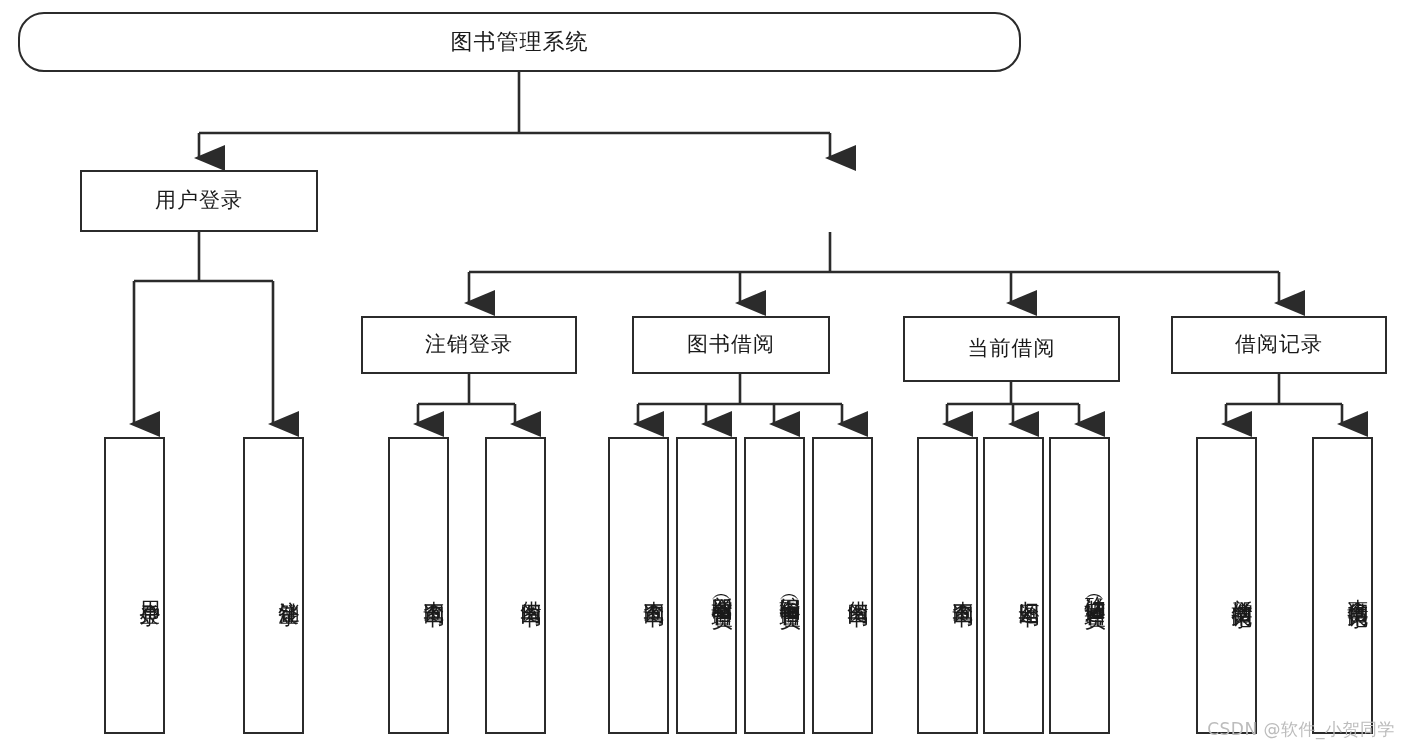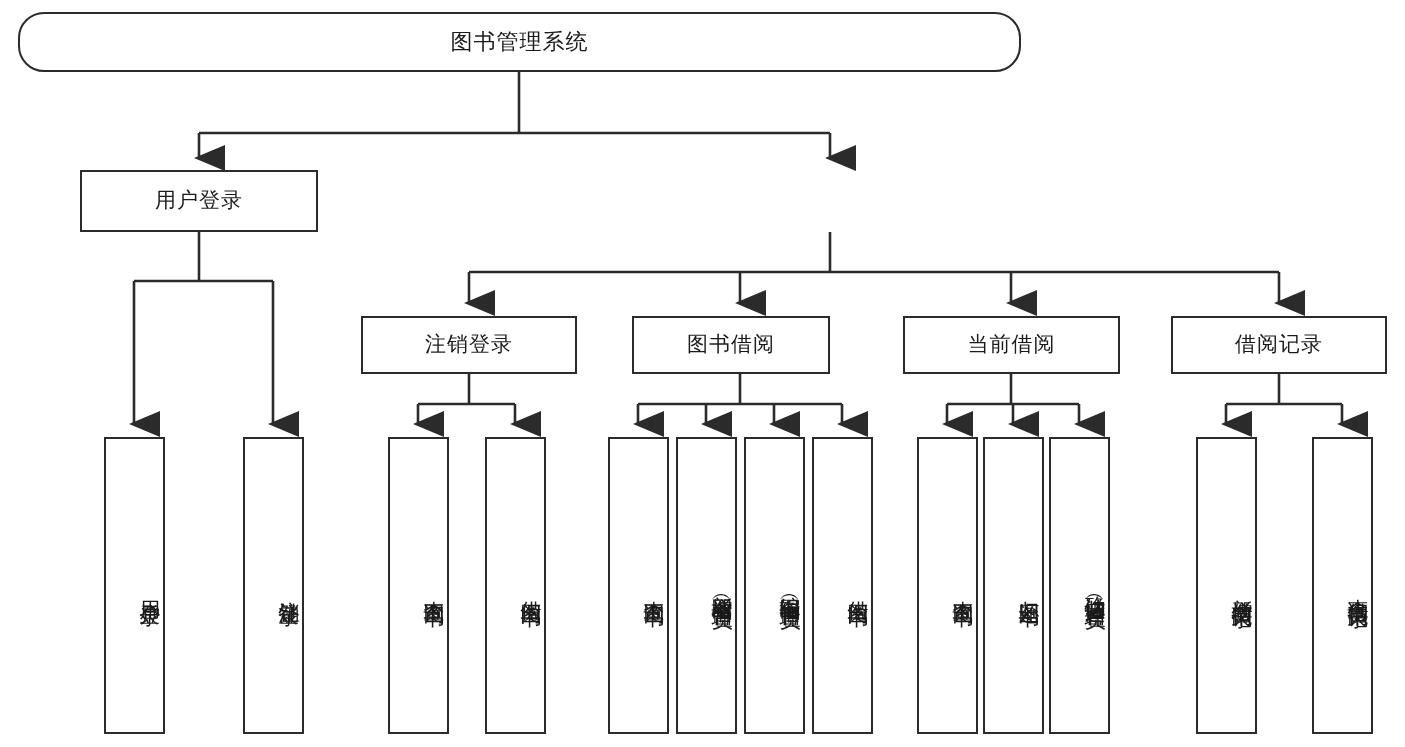--- a/index.html
+++ b/index.html
@@ -132,21 +132,21 @@
   <div class="node node-h" style="left:80px; top:170px; width:238px; height:62px;">
     <span>用户登录</span>
   </div>
 
   <div class="node node-h" style="left:361px; top:316px; width:216px; height:58px;">
     <span>注销登录</span>
   </div>
   <div class="node node-h" style="left:632px; top:316px; width:198px; height:58px;justify-content:center;">
     <span>图书借阅</span>
   </div>
-  <div class="node node-h" style="left:903px; top:316px; width:217px; height:58px;">
+  <div class="node node-h" style="left:903px; top:316px; width:217px; height:66px;">
     <span>当前借阅</span>
   </div>
   <div class="node node-h" style="left:1171px; top:316px; width:216px; height:58px;">
     <span>借阅记录</span>
   </div>
 
   <div class="node node-v" style="left:104px; top:437px; width:61px; height:297px;">
     <span>用户登录</span>
   </div>
   <div class="node node-v" style="left:243px; top:437px; width:61px; height:297px;">
@@ -183,14 +183,15 @@
     <span>确认归还（管理员）</span>
   </div>
 
   <div class="node node-v" style="left:1196px; top:437px; width:61px; height:297px;">
     <span>新增借阅记录</span>
   </div>
   <div class="node node-v" style="left:1312px; top:437px; width:61px; height:297px;">
     <span>查询借阅记录</span>
   </div>
 
+  <div class="watermark">CSDN @软件_小贺同学</div>
 
 </div>
 
 </body></html>

